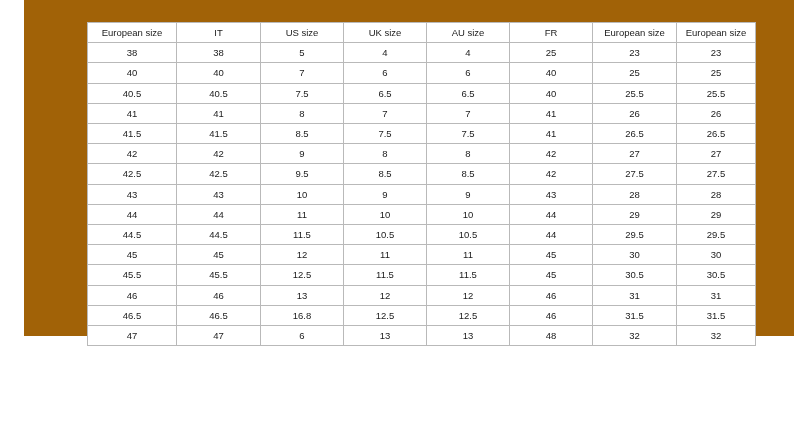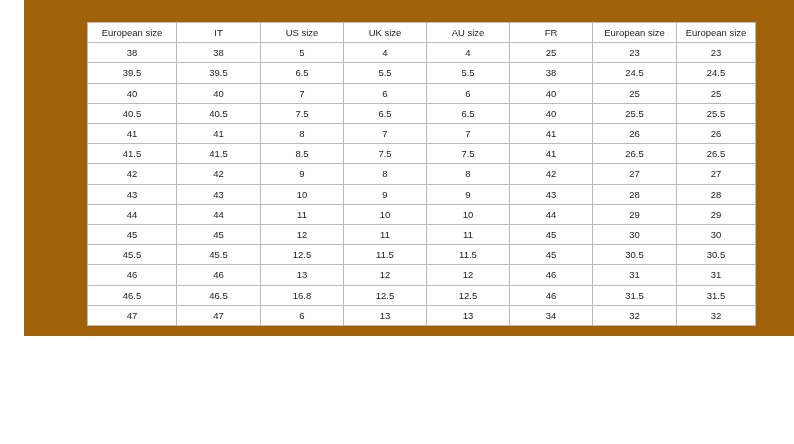--- a/index.html
+++ b/index.html
@@ -94,30 +94,20 @@
             <td>38</td>
             <td>38</td>
             <td>5</td>
             <td>4</td>
             <td>4</td>
             <td>25</td>
             <td>23</td>
             <td>23</td>
           </tr>
           <tr>
-            <td>39.5</td>
-            <td>39.5</td>
-            <td>6.5</td>
-            <td>5.5</td>
-            <td>5.5</td>
-            <td>38</td>
-            <td>24.5</td>
-            <td>24.5</td>
-          </tr>
-          <tr>
             <td>40</td>
             <td>40</td>
             <td>7</td>
             <td>6</td>
             <td>6</td>
             <td>40</td>
             <td>25</td>
             <td>25</td>
           </tr>
           <tr>
@@ -152,20 +142,30 @@
           </tr>
           <tr>
             <td>42</td>
             <td>42</td>
             <td>9</td>
             <td>8</td>
             <td>8</td>
             <td>42</td>
             <td>27</td>
             <td>27</td>
+          </tr>
+          <tr>
+            <td>42.5</td>
+            <td>42.5</td>
+            <td>9.5</td>
+            <td>8.5</td>
+            <td>8.5</td>
+            <td>42</td>
+            <td>27.5</td>
+            <td>27.5</td>
           </tr>
           <tr>
             <td>43</td>
             <td>43</td>
             <td>10</td>
             <td>9</td>
             <td>9</td>
             <td>43</td>
             <td>28</td>
             <td>28</td>
@@ -174,20 +174,30 @@
             <td>44</td>
             <td>44</td>
             <td>11</td>
             <td>10</td>
             <td>10</td>
             <td>44</td>
             <td>29</td>
             <td>29</td>
           </tr>
           <tr>
+            <td>44.5</td>
+            <td>44.5</td>
+            <td>11.5</td>
+            <td>10.5</td>
+            <td>10.5</td>
+            <td>44</td>
+            <td>29.5</td>
+            <td>29.5</td>
+          </tr>
+          <tr>
             <td>45</td>
             <td>45</td>
             <td>12</td>
             <td>11</td>
             <td>11</td>
             <td>45</td>
             <td>30</td>
             <td>30</td>
           </tr>
           <tr>
@@ -219,20 +229,20 @@
             <td>46</td>
             <td>31.5</td>
             <td>31.5</td>
           </tr>
           <tr>
             <td>47</td>
             <td>47</td>
             <td>6</td>
             <td>13</td>
             <td>13</td>
-            <td>34</td>
+            <td>48</td>
             <td>32</td>
             <td>32</td>
           </tr>
         </tbody>
     </table>
   </div>
 </div>
 
 </body></html>

